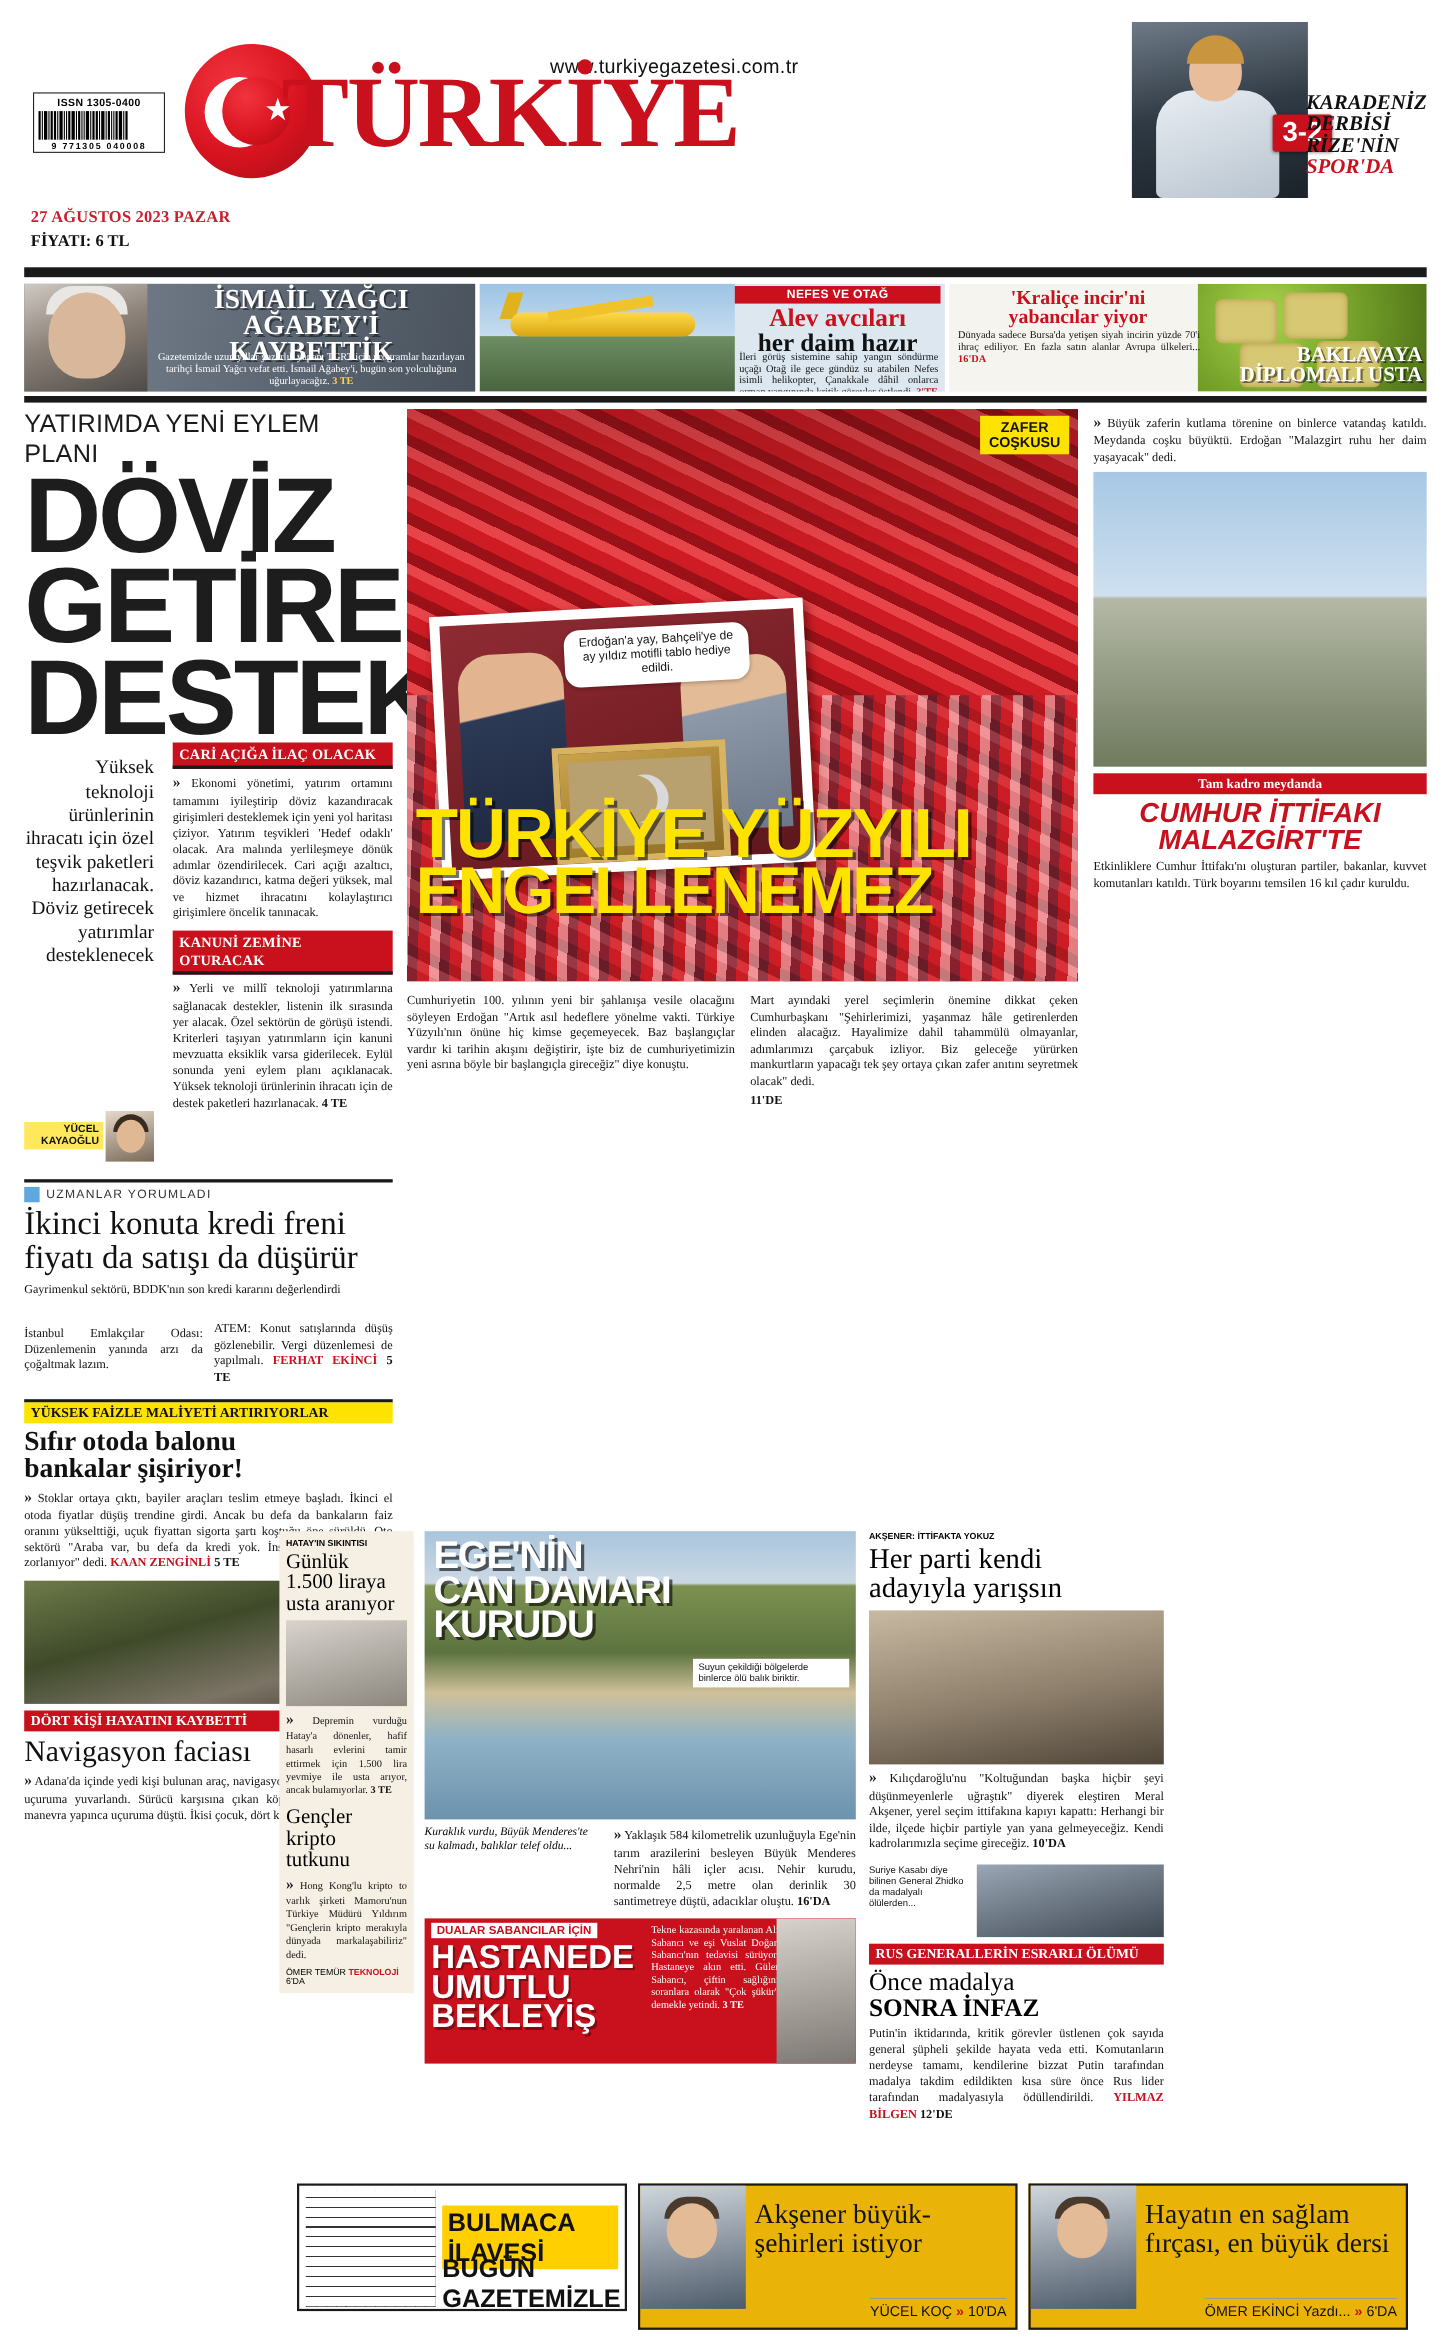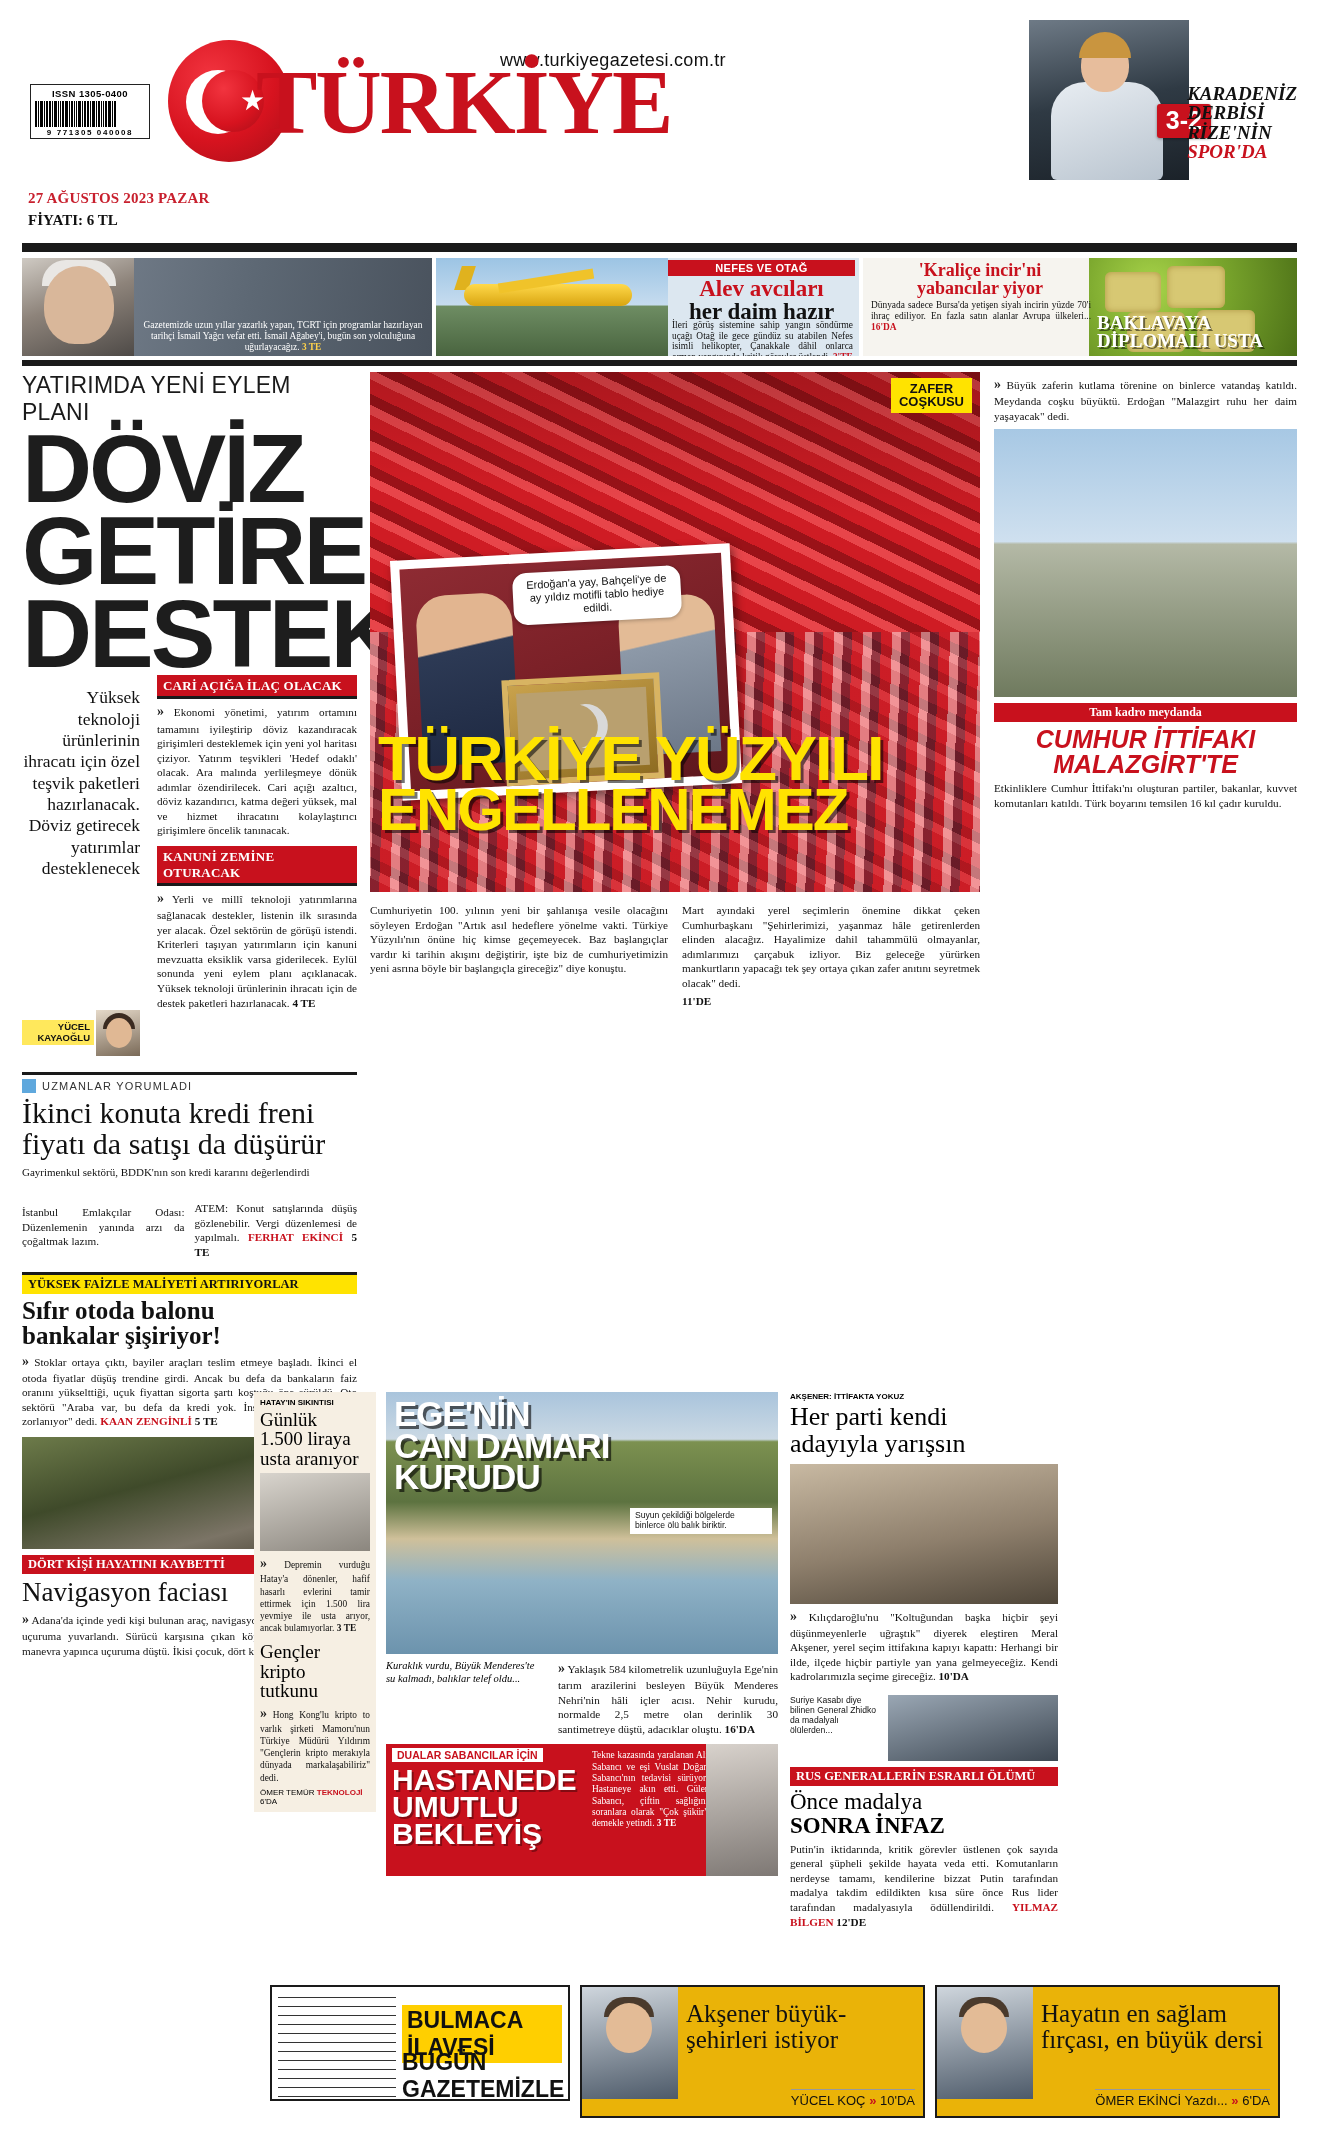--- a/index.html
+++ b/index.html
@@ -138,21 +138,21 @@
   }
   .t3 .fig-img .b1 { left: 16px; top: 14px; width: 56px; height: 40px; }
   .t3 .fig-img .b2 { left: 78px; top: 8px; width: 58px; height: 42px; }
   .t3 .fig-img .b3 { left: 38px; top: 54px; width: 58px; height: 40px; }
   .t3 .fig-img .b4 { left: 108px; top: 52px; width: 58px; height: 42px; }
   .t3-title { position: absolute; left: 6px; top: 3px; width: 222px; text-align: center;
     font-family: "Liberation Serif", serif; font-weight: bold; font-size: 18px; line-height: 1.0; color: #c8111d; }
   .t3-desc { position: absolute; left: 8px; top: 42px; width: 220px;
     font-family: "Liberation Serif", serif; font-size: 9.4px; line-height: 1.15; color: #111; text-align: justify; }
   .t3-desc .pg { color: #c8111d; font-weight: bold; }
-  .t3-banner { position: absolute; right: 4px; bottom: 5px; width: 196px; text-align: left;
+  .t3-banner { position: absolute; right: 4px; bottom: 5px; width: 196px; text-align: right;
     font-family: "Liberation Serif", serif; font-weight: bold; font-size: 19px; line-height: .98; color: #fff;
     text-shadow: 2px 2px 0 rgba(0,0,0,.5); }
 
   .rule-black2 { position: absolute; left: 22px; right: 22px; top: 360px; height: 6px; background: #1a1a1a; }
 
   
   .main { position: absolute; left: 22px; top: 372px; width: 1275px; }
 
   
   .left-col { position: absolute; left: 0; top: 0; width: 335px; }
@@ -418,20 +418,25 @@
     <div class="rule-black"></div>
   </div>
 
   <div class="teaser-strip">
 
     <div class="teaser t1">
       <div class="portrait">
         <div class="p-hair"></div>
         <div class="p-face"></div>
       </div>
+      <div class="t1-title">
+        <div>İSMAİL YAĞCI</div>
+        <div>AĞABEY'İ</div>
+        <div>KAYBETTİK</div>
+      </div>
       <div class="t1-desc">
         <span>Gazetemizde uzun yıllar yazarlık yapan, TGRT için programlar hazırlayan tarihçi İsmail Yağcı vefat etti. İsmail Ağabey'i, bugün son yolculuğuna uğurlayacağız.</span>
         <span class="pg">3 TE</span>
       </div>
     </div>
 
     <div class="teaser t2">
       <div class="plane-img">
         <div class="plane-tail"></div>
         <div class="plane-body"></div>

